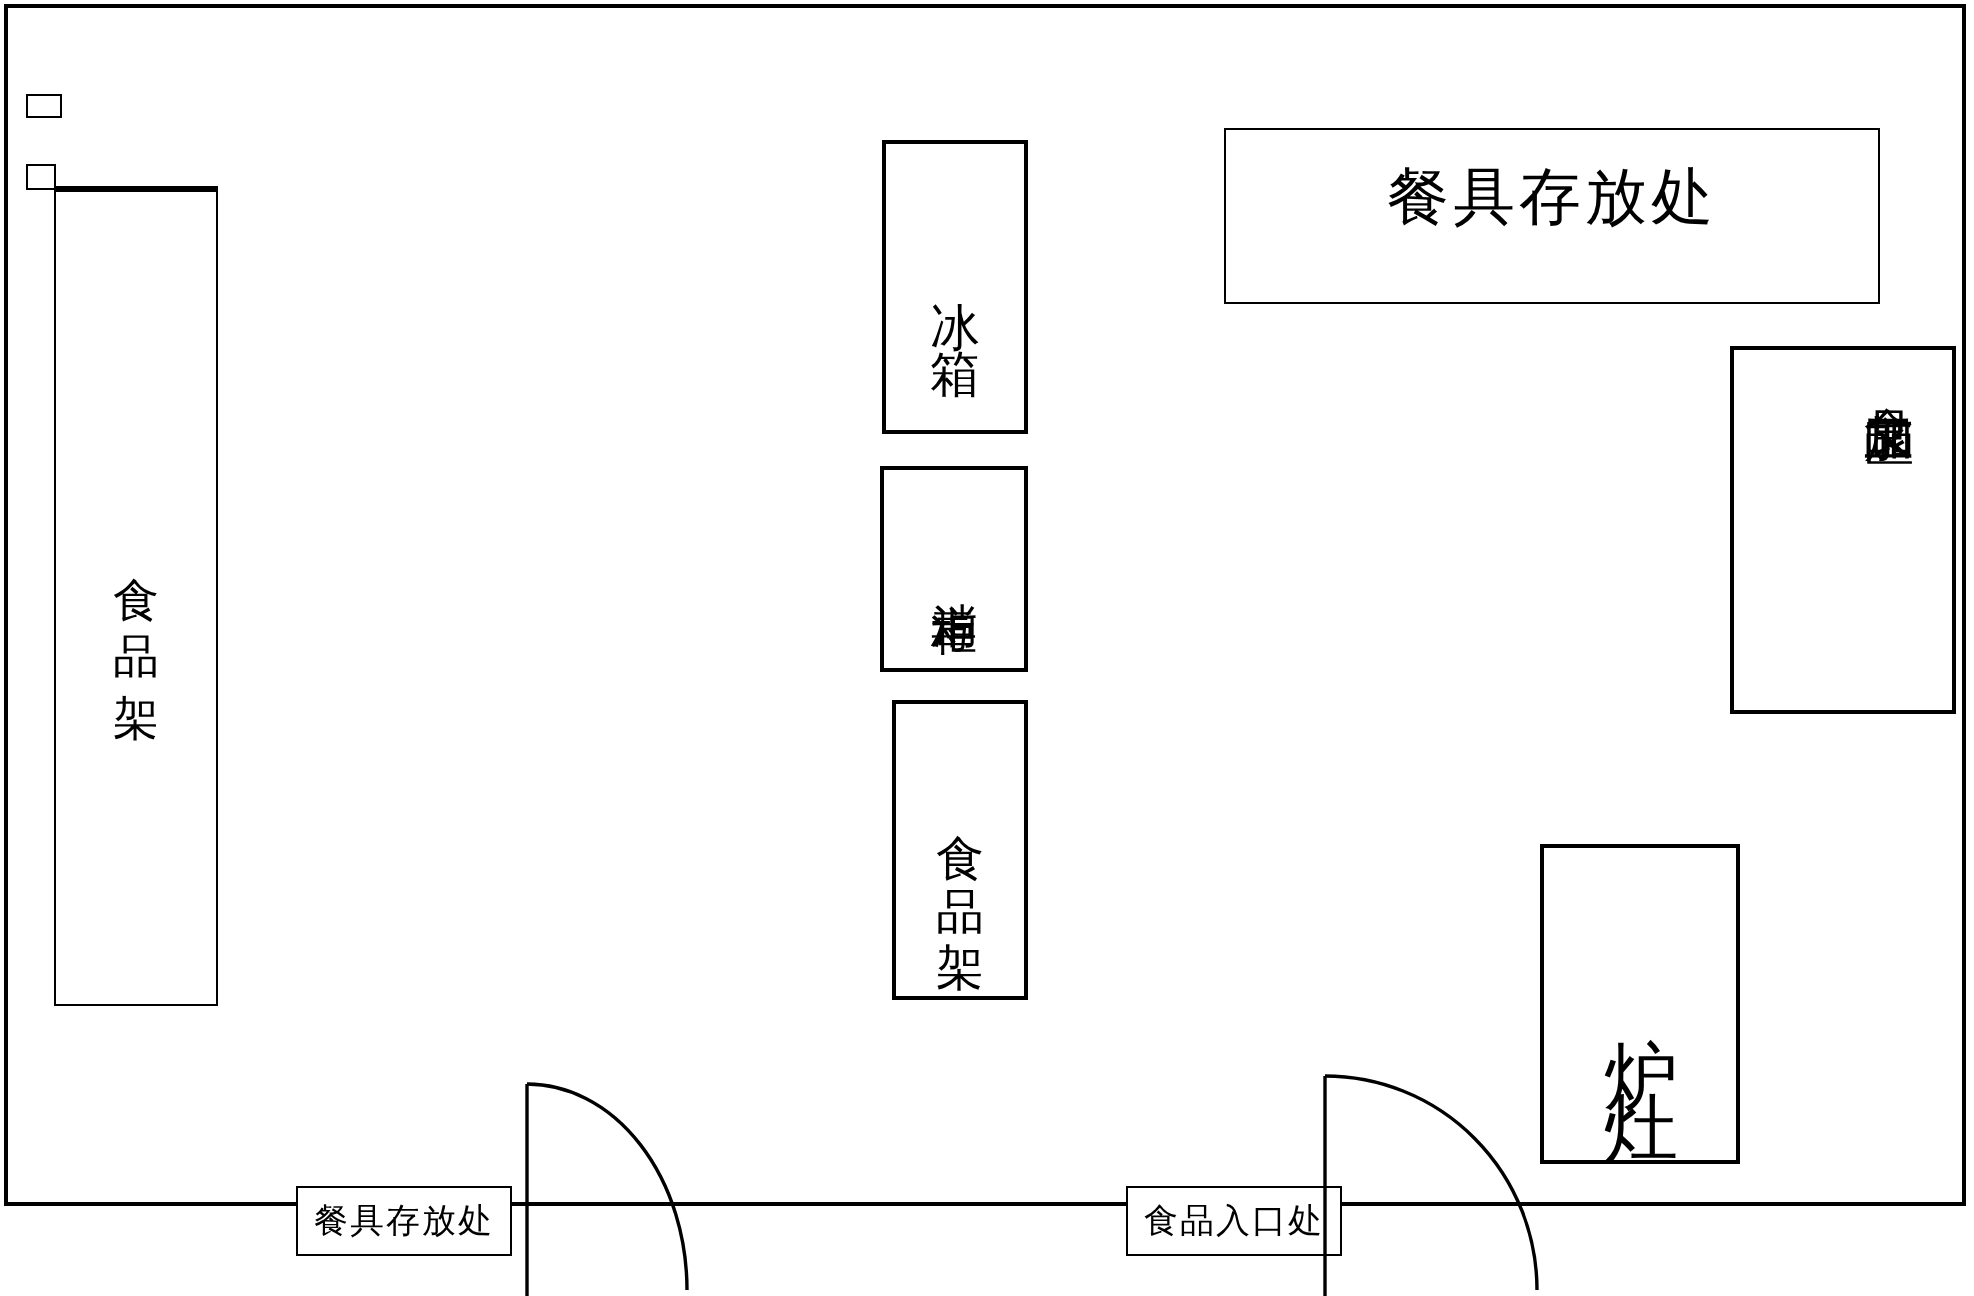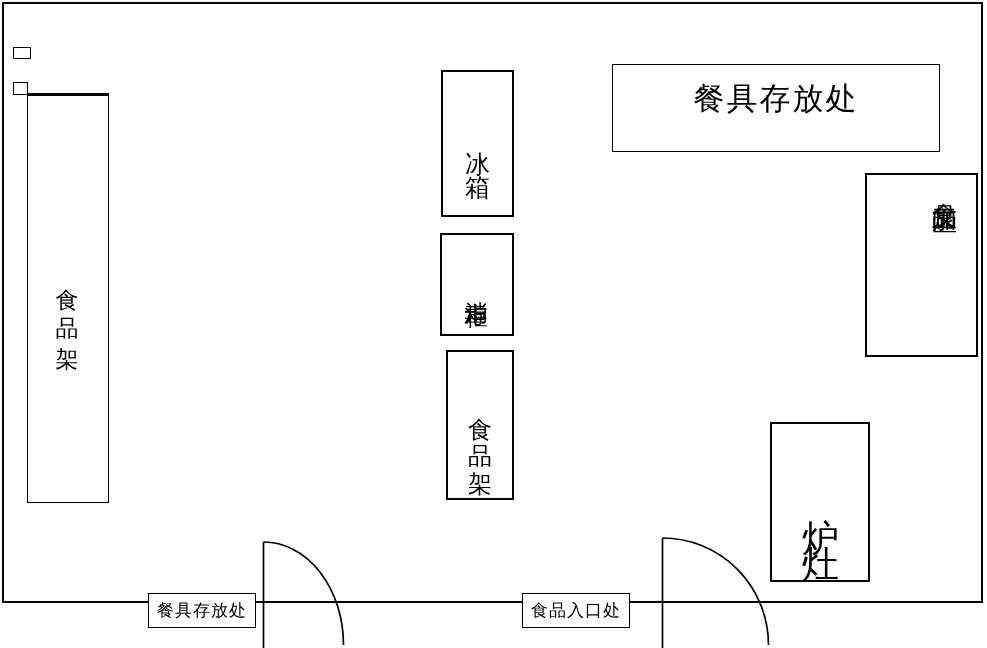--- a/index.html
+++ b/index.html
@@ -95,21 +95,21 @@
     background: #fff;
     border: 1.6px solid #000;
     display: flex;
     align-items: center;
     justify-content: center;
     font-size: 17px;
     letter-spacing: 1px;
     white-space: nowrap;
   }
   .exit-label { left: 148px; top: 593px; width: 108px; height: 35px; }
-  .entrance-label { left: 522px; top: 593px; width: 108px; height: 35px; }
+  .entrance-label { left: 563px; top: 593px; width: 108px; height: 35px; }
 
   .door-overlay {
     position: absolute;
     left: 0; top: 0;
     pointer-events: none;
   }
 </style>
 </head>
 <body>
 

